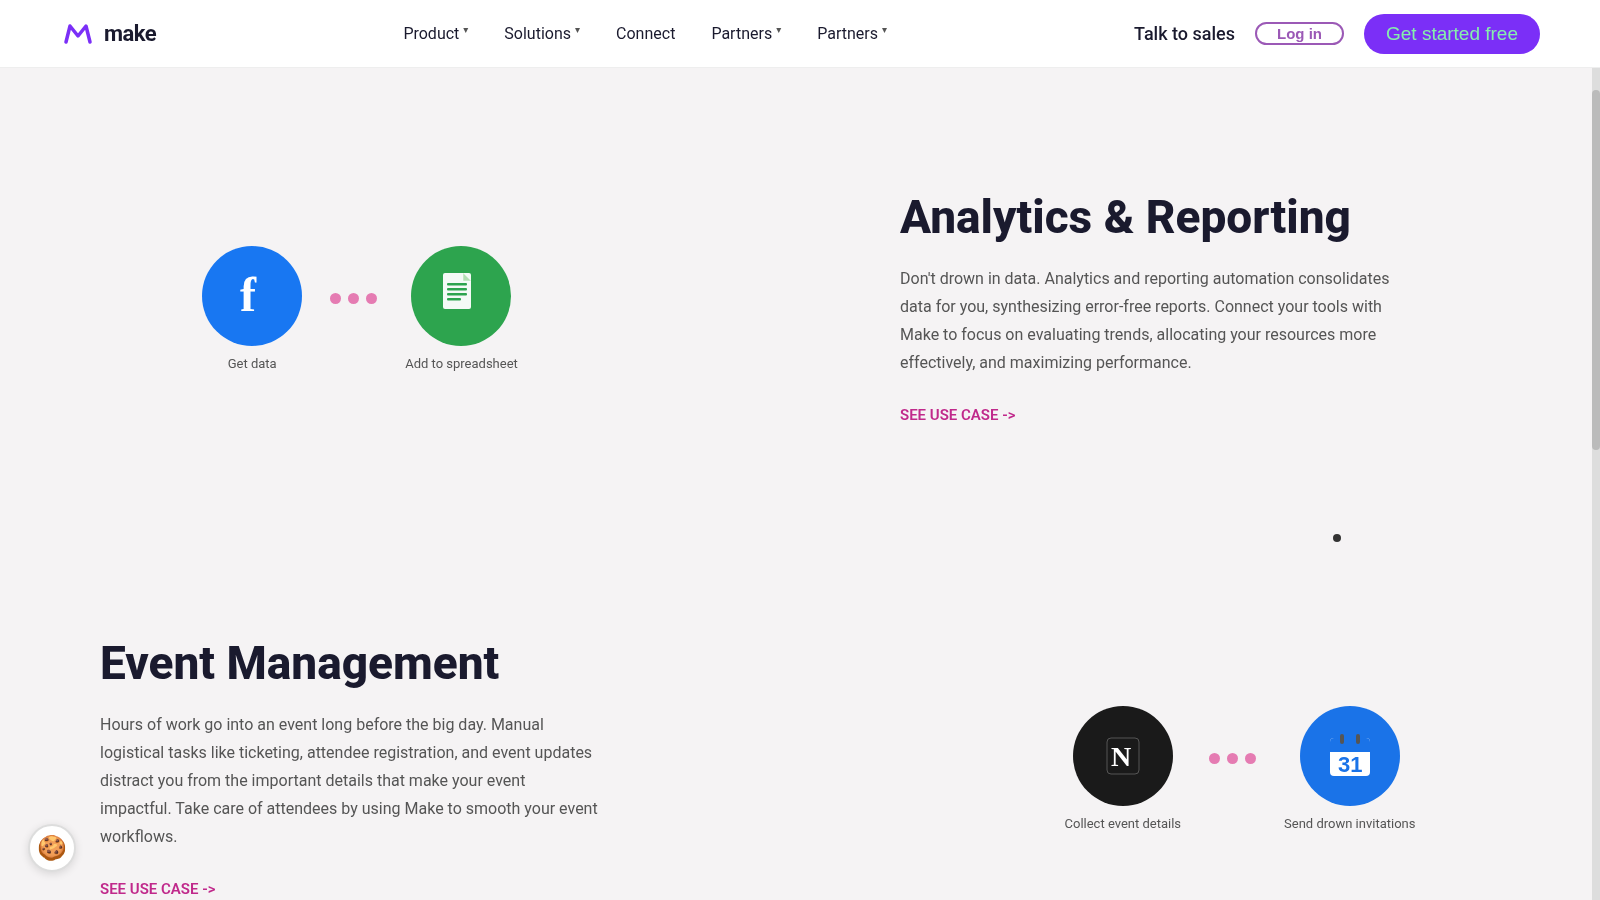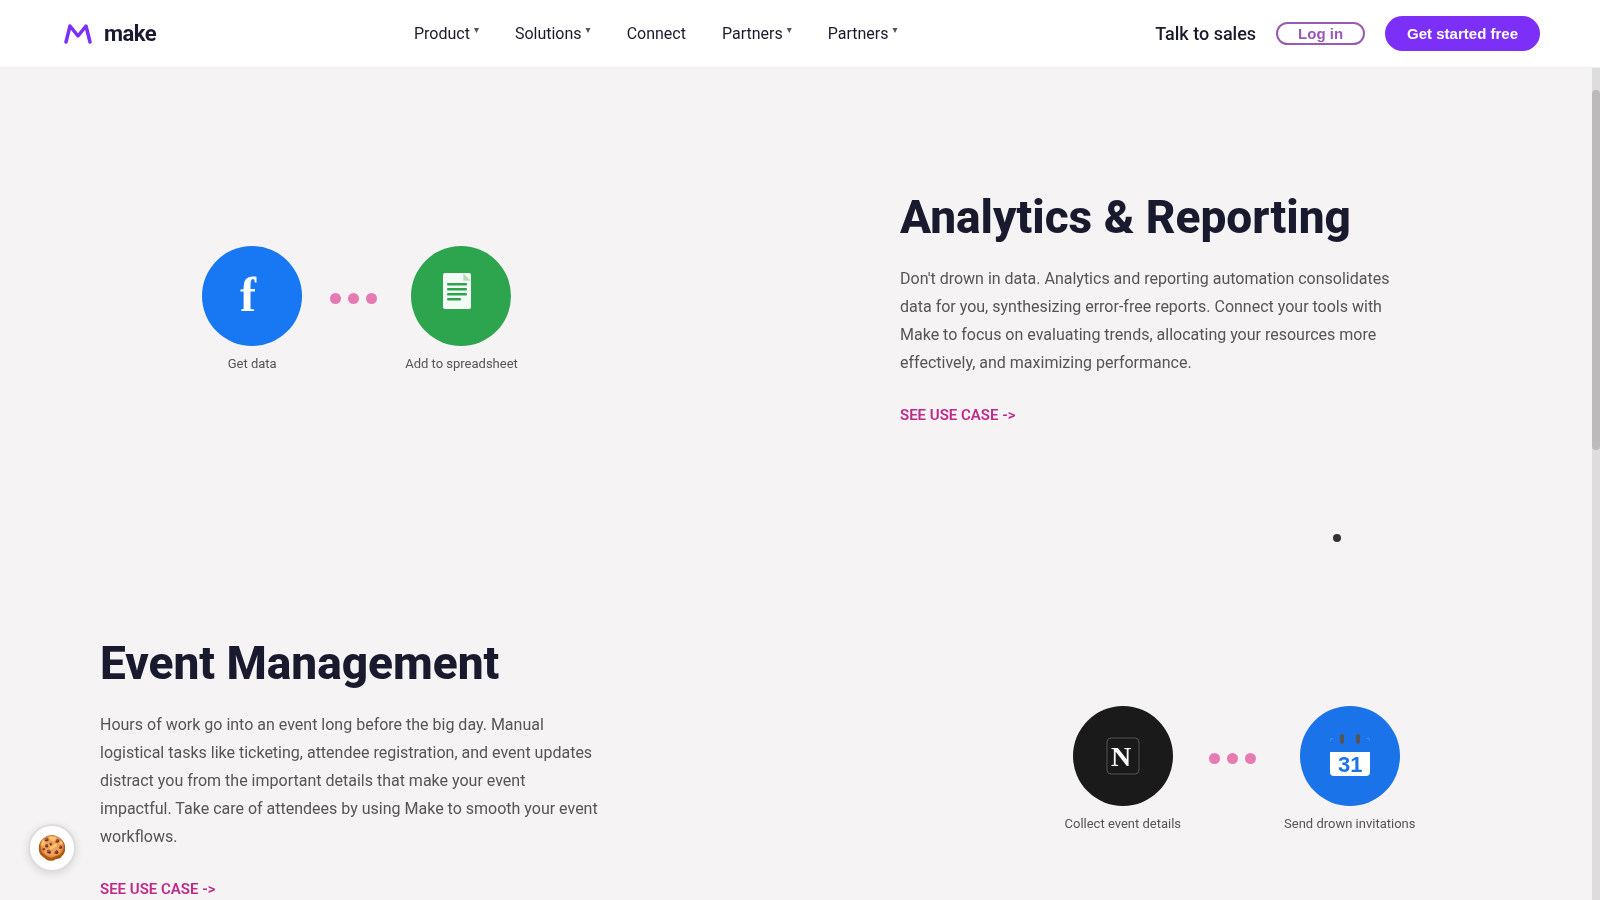--- a/index.html
+++ b/index.html
@@ -77,28 +77,28 @@
       font-size: 15px;
       color: #9b59b6;
       border: 2px solid #9b59b6;
       padding: 1px 20px;
       border-radius: 24px;
       cursor: pointer;
       background: transparent;
       font-weight: 600;
     }
     .btn-get-started {
-      font-size: 15px;
-      color: #ffffff;
+      font-size: 19px;
+      color: #86efac;
       background: #7b2ff7;
       border: none;
       padding: 9px 22px;
       border-radius: 24px;
       cursor: pointer;
-      font-weight: 700;
+      font-weight: 400;
     }
 
     
     main {
       padding: 60px 100px;
     }
 
     
     .analytics-section {
       display: flex;

